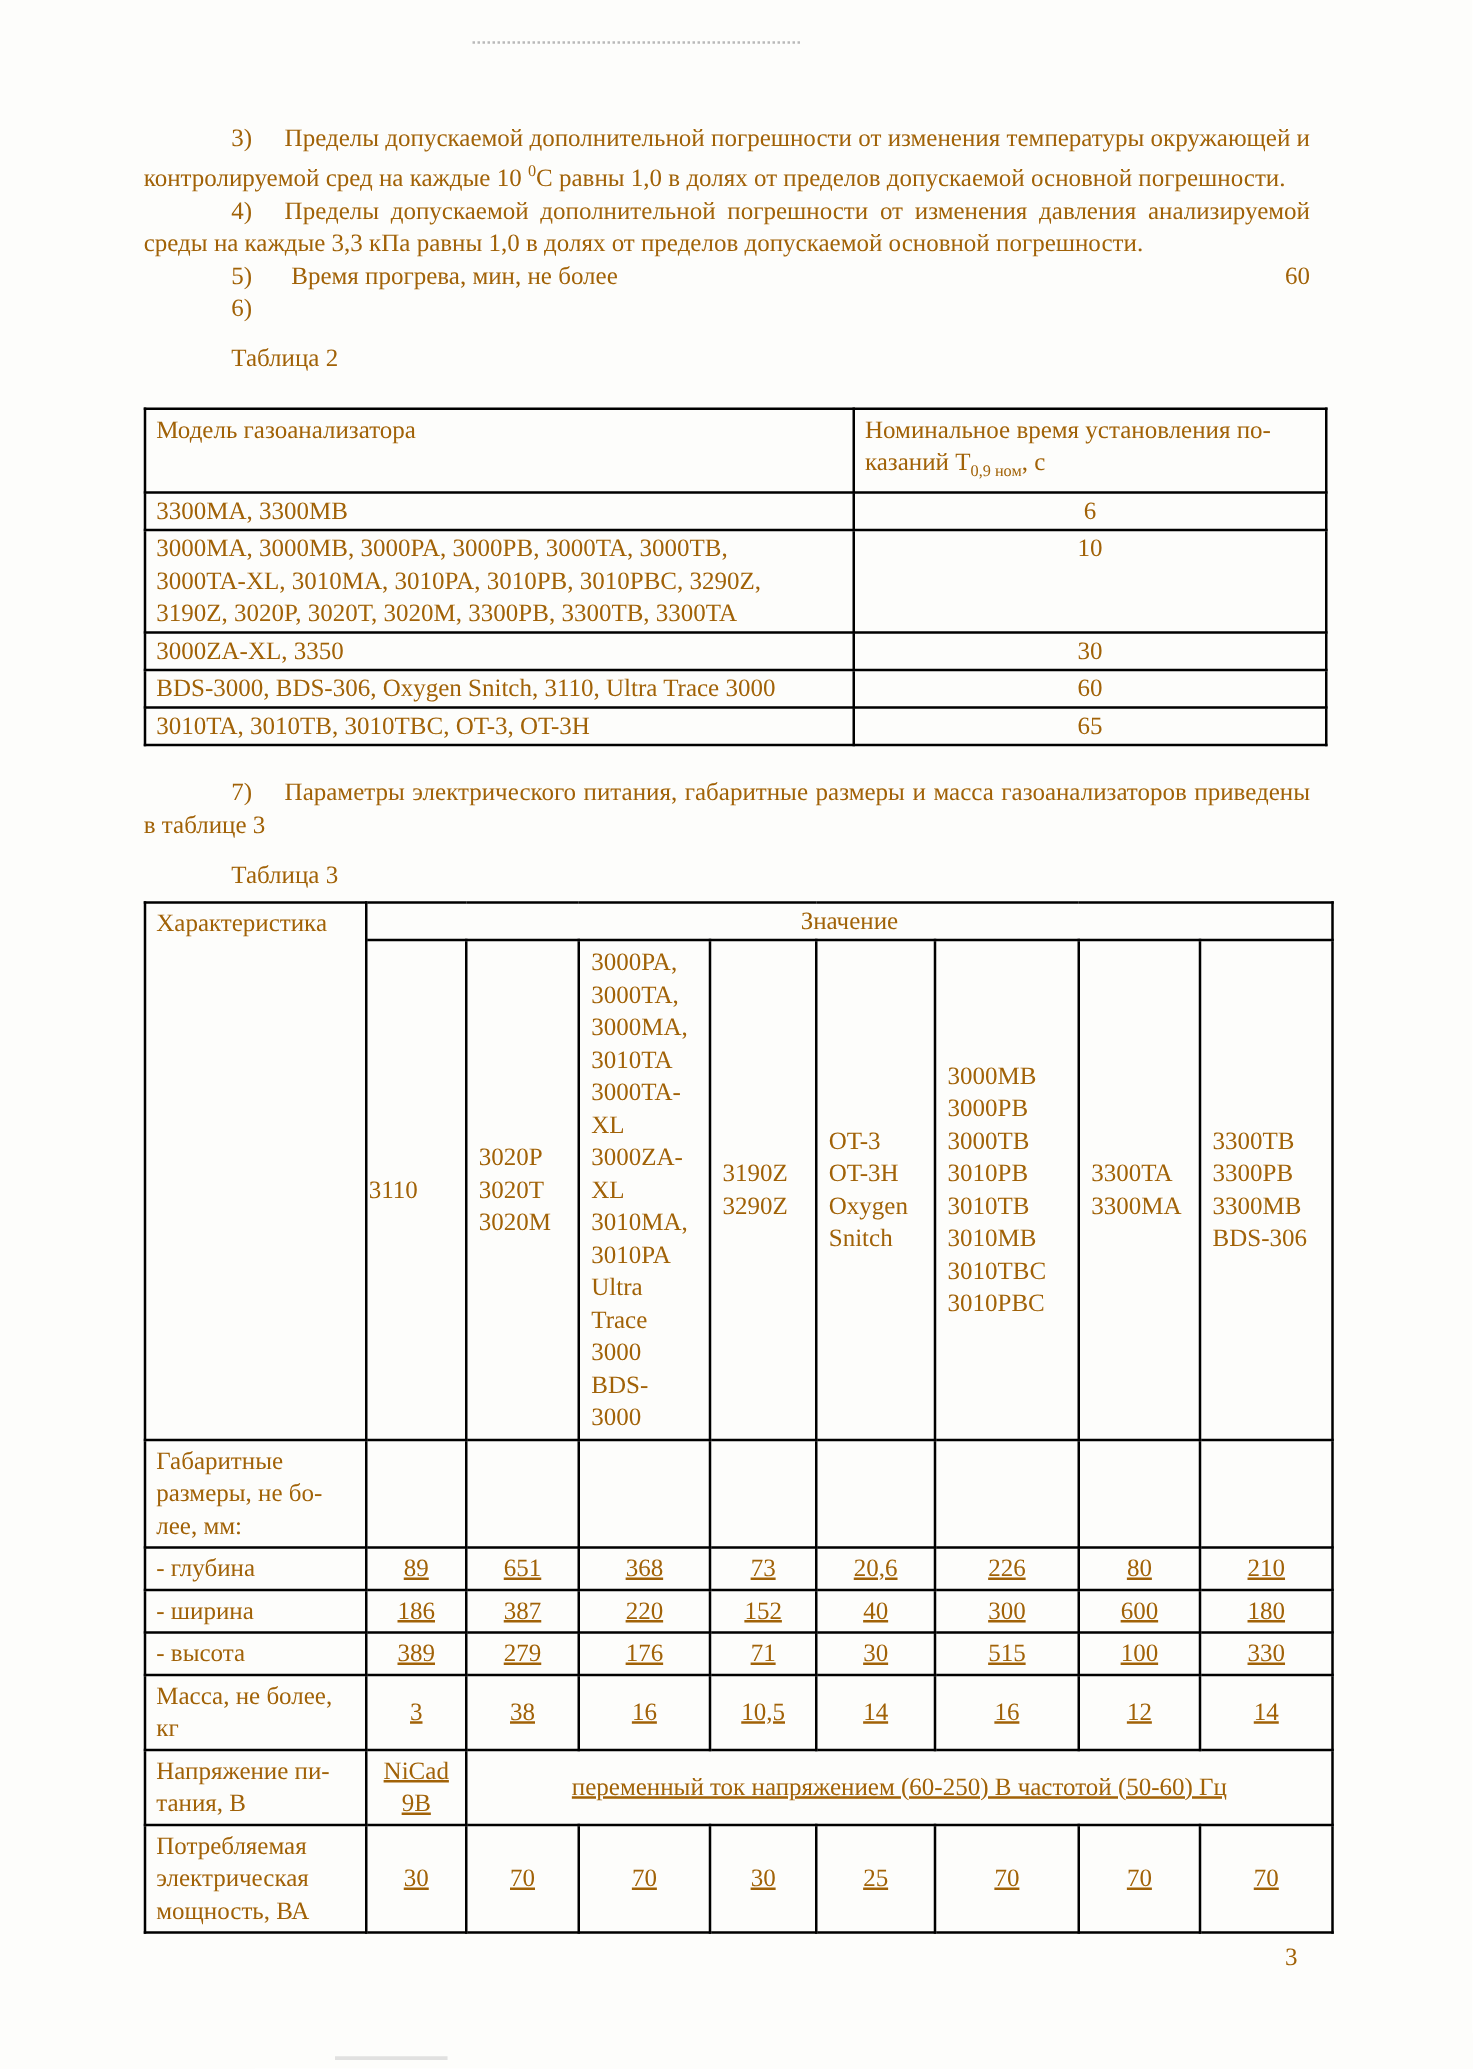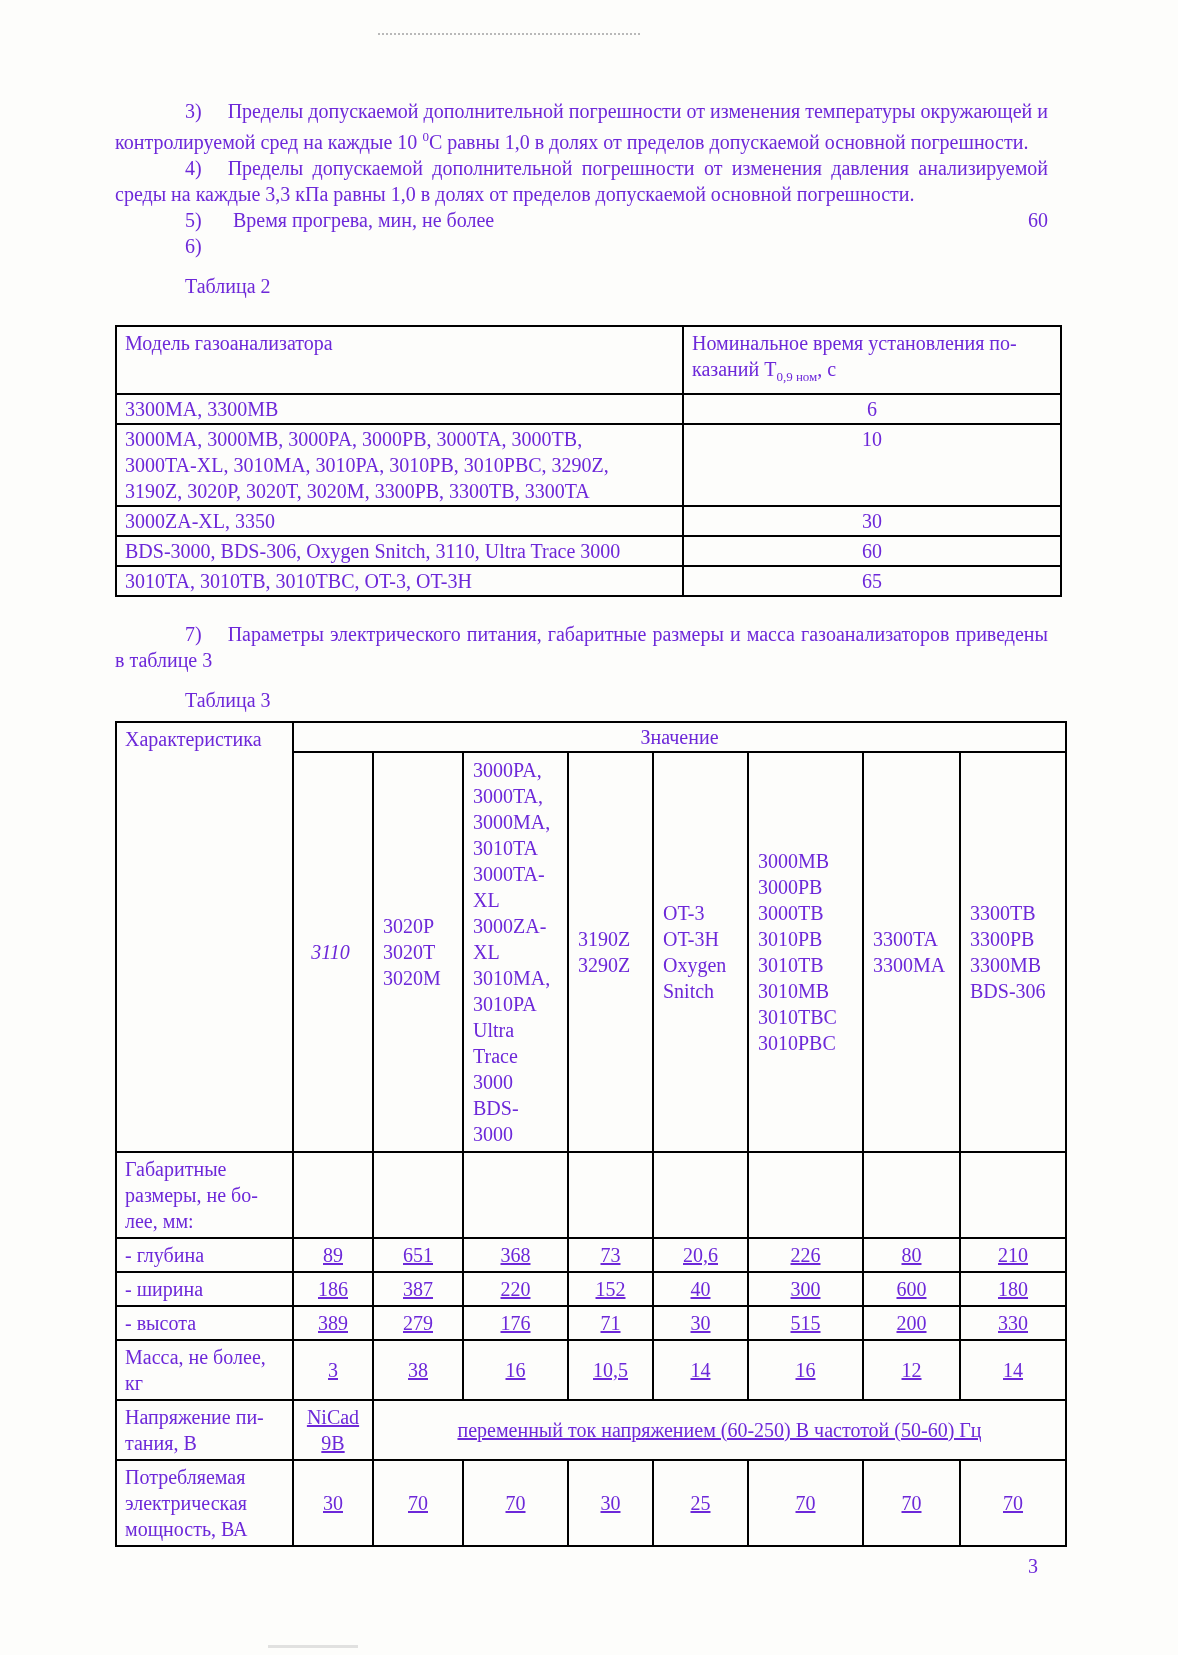--- a/index.html
+++ b/index.html
@@ -2,21 +2,21 @@
 <html><head>
 <meta charset="utf-8">
 <style>
   * { box-sizing: border-box; }
   html, body { margin: 0; padding: 0; background: #ffffff; }
   .page {
     position: relative;
     width: 1178px;
     height: 1655px;
     background: #fdfdfb;
-    color: #6d28d9;
+    color: #a16207;
     font-family: "Liberation Serif", "DejaVu Serif", serif;
     font-size: 20px;
     line-height: 26px;
     overflow: hidden;
   }
   .content { position: absolute; top: 98px; left: 115px; width: 933px; }
 
   .para { margin: 0; text-align: justify; text-indent: 70px; }
   .para.after-table { margin-top: 24px; }
   .marker-gap { display: inline-block; width: 26px; }
@@ -34,21 +34,21 @@
   .table2 td { vertical-align: top; }
   .t2-model { white-space: pre-line; }
   .t2-time { text-align: center; }
   .t2-header td { padding-top: 3px; padding-bottom: 3px; }
 
   .table3 { width: 950px; }
   .table3 td { vertical-align: middle; }
   .t3-char { vertical-align: top !important; padding-top: 3px; }
   .t3-znach { text-align: center; }
   .t3-colh { white-space: pre-line; padding: 4px 6px 4px 9px; }
-  .t3-colh.center { text-align: center; padding-left: 1px; font-style: italic; }
+  .t3-colh.center { padding-left: 1px; }
   .t3-label { white-space: pre-line; padding-top: 3px; padding-bottom: 3px; }
   .t3-value { text-align: center; white-space: pre-line; text-decoration: underline; }
 
   sup.small, sub.small { font-size: 13px; }
 
   .page-number { position: absolute; top: 1553px; left: 1028px; }
 
   .scan-artifact-top {
     position: absolute; top: 33px; left: 378px; width: 262px; height: 0;
     border-top: 2px dotted #a9a9a9; opacity: .8;
@@ -217,21 +217,21 @@
           <td class="t3-value">180</td>
         </tr>
         <tr>
           <td class="t3-label">- высота</td>
           <td class="t3-value">389</td>
           <td class="t3-value">279</td>
           <td class="t3-value">176</td>
           <td class="t3-value">71</td>
           <td class="t3-value">30</td>
           <td class="t3-value">515</td>
-          <td class="t3-value">200</td>
+          <td class="t3-value">100</td>
           <td class="t3-value">330</td>
         </tr>
         <tr>
           <td class="t3-label">Масса, не более,
 кг</td>
           <td class="t3-value">3</td>
           <td class="t3-value">38</td>
           <td class="t3-value">16</td>
           <td class="t3-value">10,5</td>
           <td class="t3-value">14</td>

